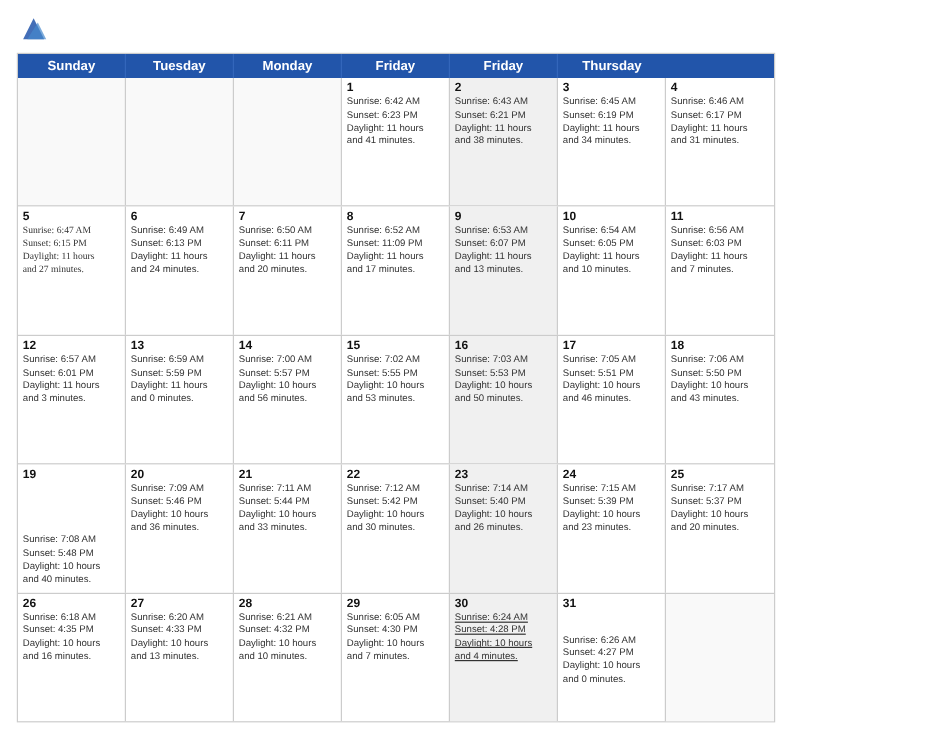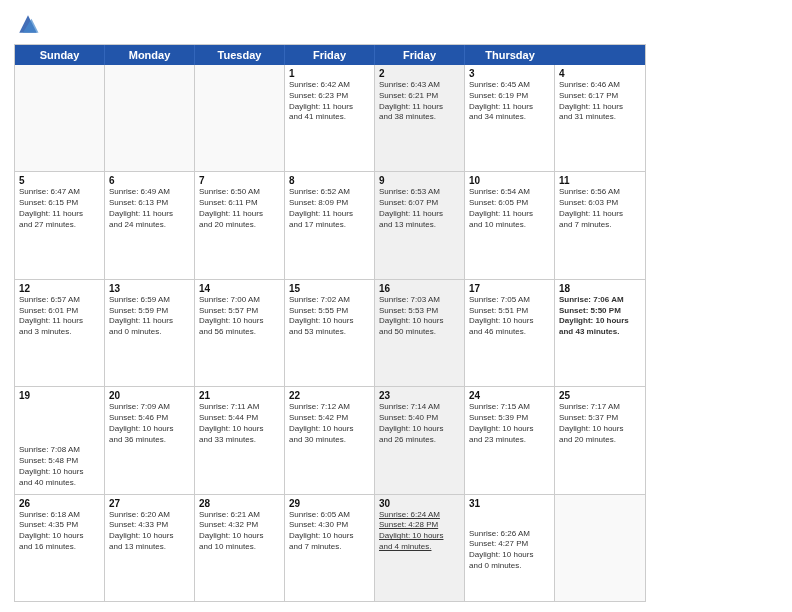--- a/index.html
+++ b/index.html
@@ -132,22 +132,22 @@
     </div>
     <div class="title-block">
       <div class="title-month"></div>
       <div class="title-location"></div>
     </div>
   </div>
 
   <div class="calendar">
     <div class="cal-header">
     <div class="cal-header-cell">Sunday</div>
+        <div class="cal-header-cell">Tuesday</div>
         <div class="cal-header-cell">Monday</div>
-        <div class="cal-header-cell">Tuesday</div>
         <div class="cal-header-cell">Friday</div>
         <div class="cal-header-cell">Friday</div>
         <div class="cal-header-cell">Thursday</div>
       </div>
     <div class="cal-body">
     <div class="cal-row">
           <div class="cal-cell empty"></div>
           <div class="cal-cell empty"></div>
           <div class="cal-cell empty"></div>
           <div class="cal-cell">
@@ -175,21 +175,21 @@
             <div class="day-num">4</div>
             <div class="cell-text" style="white-space: pre-line;">Sunrise: 6:46 AM
 Sunset: 6:17 PM
 Daylight: 11 hours
 and 31 minutes.</div>
           </div>
         </div>
         <div class="cal-row">
           <div class="cal-cell">
             <div class="day-num">5</div>
-            <div class="cell-text" style="white-space: pre-line;">Sunrise: 6:47 AM
+            <div class="cell-text" style="white-space: pre-line; font-family: Liberation Serif, serif;">Sunrise: 6:47 AM
 Sunset: 6:15 PM
 Daylight: 11 hours
 and 27 minutes.</div>
           </div>
           <div class="cal-cell">
             <div class="day-num">6</div>
             <div class="cell-text" style="white-space: pre-line;">Sunrise: 6:49 AM
 Sunset: 6:13 PM
 Daylight: 11 hours
 and 24 minutes.</div>
@@ -197,21 +197,21 @@
           <div class="cal-cell">
             <div class="day-num">7</div>
             <div class="cell-text" style="white-space: pre-line;">Sunrise: 6:50 AM
 Sunset: 6:11 PM
 Daylight: 11 hours
 and 20 minutes.</div>
           </div>
           <div class="cal-cell">
             <div class="day-num">8</div>
             <div class="cell-text" style="white-space: pre-line;">Sunrise: 6:52 AM
-Sunset: 8:09 PM
+Sunset: 11:09 PM
 Daylight: 11 hours
 and 17 minutes.</div>
           </div>
           <div class="cal-cell shaded">
             <div class="day-num">9</div>
             <div class="cell-text" style="white-space: pre-line;">Sunrise: 6:53 AM
 Sunset: 6:07 PM
 Daylight: 11 hours
 and 13 minutes.</div>
           </div>
@@ -268,21 +268,21 @@
           </div>
           <div class="cal-cell">
             <div class="day-num">17</div>
             <div class="cell-text" style="white-space: pre-line;">Sunrise: 7:05 AM
 Sunset: 5:51 PM
 Daylight: 10 hours
 and 46 minutes.</div>
           </div>
           <div class="cal-cell">
             <div class="day-num">18</div>
-            <div class="cell-text" style="white-space: pre-line; font-weight: bold;">Sunrise: 7:06 AM
+            <div class="cell-text" style="white-space: pre-line;">Sunrise: 7:06 AM
 Sunset: 5:50 PM
 Daylight: 10 hours
 and 43 minutes.</div>
           </div>
         </div>
         <div class="cal-row">
           <div class="cal-cell">
             <div class="day-num">19</div>
             <div class="cell-text" style="white-space: pre-line; margin-top: 44px;">Sunrise: 7:08 AM
 Sunset: 5:48 PM

